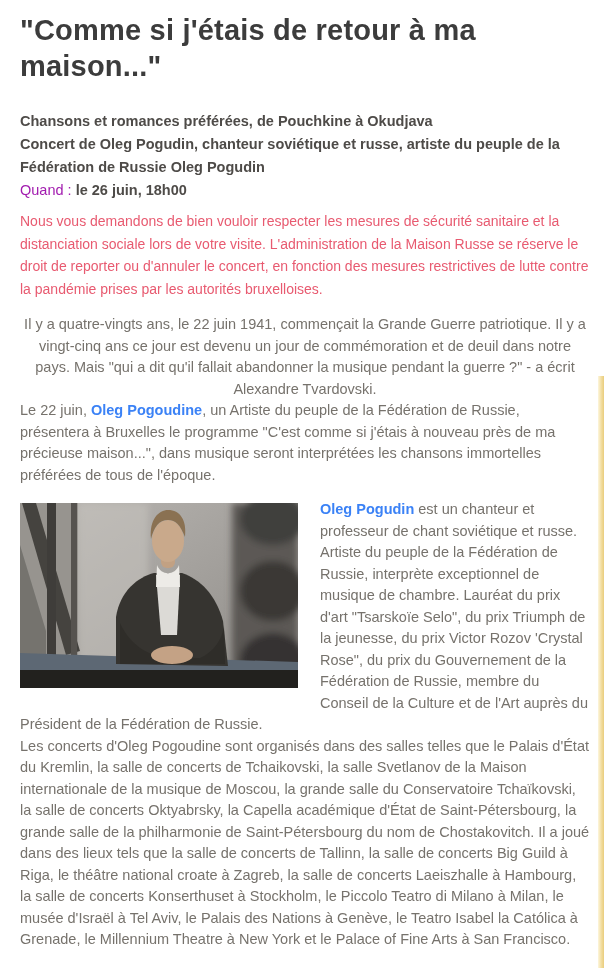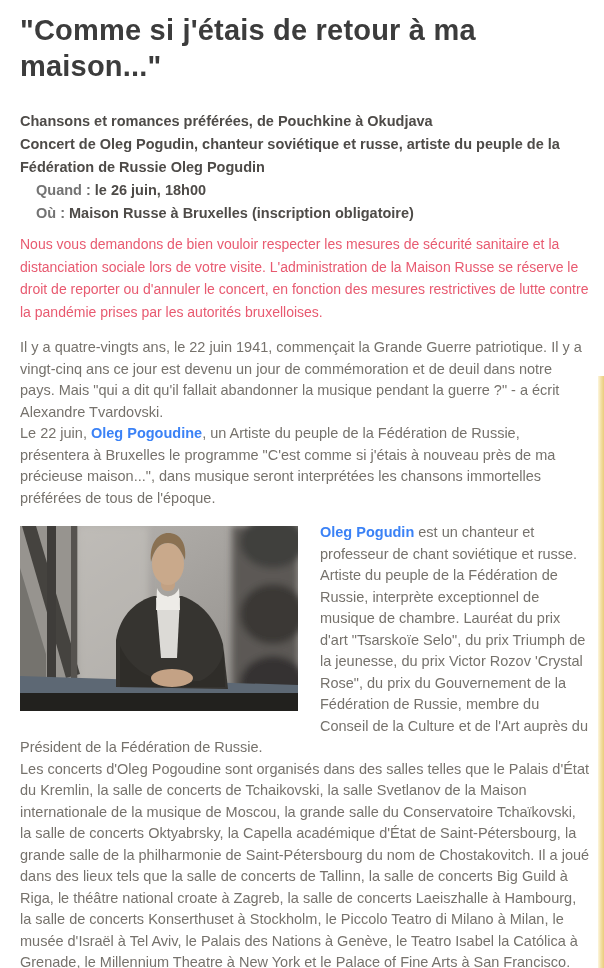--- a/index.html
+++ b/index.html
@@ -8,28 +8,28 @@
     font-family:"Liberation Sans", sans-serif;position:relative;
   }
   .page{padding:12px 14px 0 20px;}
   .title{
     margin:0;max-width:505px;
     font-size:29px;line-height:36px;font-weight:bold;color:#3c3c3c;
     letter-spacing:0.2px;
   }
   .meta{margin-top:26px;}
   .meta-line{margin:0;font-size:14.5px;line-height:23px;color:#4e4b48;font-weight:600;}
-  .meta-label{color:#737373;font-weight:700;margin-left:16px;}
+  .meta-label{color:#a21caf;font-weight:400;}
   .notice{
     margin:8px 0 0 0;font-size:14px;line-height:22.5px;color:#e85a70;max-width:572px;
   }
   .body-p{
     margin:0;font-size:14.5px;line-height:21.5px;color:#76726c;max-width:572px;
   }
-  .history{margin-top:14px;}
+  .history{margin-top:14px;text-align:center;}
   .strong{color:#3b82f6;font-weight:bold;}
   .bio{margin-top:13px;}
   .bio::after{content:"";display:block;clear:both;}
   .photo{
     float:left;margin:4px 22px 12px 0;width:278px;height:185px;
     line-height:0;
   }
   .edge-strip{
     position:absolute;right:0;top:376px;width:6px;height:592px;
     background:linear-gradient(to right,#fdf6dd 0%,#f2dda0 55%,#e9cd7d 100%);
@@ -40,22 +40,20 @@
 
 <main class="page">
 
   <h1 class="title">"Comme si j'étais de retour à ma maison..."</h1>
 
   <section class="meta">
     <p class="meta-line">Chansons et romances préférées, de Pouchkine à Okudjava</p>
     <p class="meta-line">Concert de Oleg Pogudin, chanteur soviétique et russe, artiste du peuple de la Fédération de Russie Oleg Pogudin</p>
     <p class="meta-line"><span class="meta-label">Quand :</span>
       <span class="meta-value">le 26 juin, 18h00</span></p>
-    <p class="meta-line"><span class="meta-label">Où :</span>
-      <span class="meta-value">Maison Russe à Bruxelles (inscription obligatoire)</span></p>
   </section>
 
   <p class="notice">Nous vous demandons de bien vouloir respecter les mesures de sécurité sanitaire et la distanciation sociale lors de votre visite. L'administration de la Maison Russe se réserve le droit de reporter ou d'annuler le concert, en fonction des mesures restrictives de lutte contre la pandémie prises par les autorités bruxelloises.</p>
 
   <p class="body-p history">Il y a quatre-vingts ans, le 22 juin 1941, commençait la Grande Guerre patriotique. Il y a vingt-cinq ans ce jour est devenu un jour de commémoration et de deuil dans notre pays. Mais "qui a dit qu'il fallait abandonner la musique pendant la guerre ?" - a écrit Alexandre Tvardovski.</p>
 
   <p class="body-p"><span>Le 22 juin, </span><b class="strong">Oleg Pogoudine</b><span>, un Artiste du peuple de la Fédération de Russie, présentera à Bruxelles le programme "C'est comme si j'étais à nouveau près de ma précieuse maison...", dans musique seront interprétées les chansons immortelles préférées de tous de l'époque.</span></p>
 
   <div class="bio">
     <figure class="photo">

